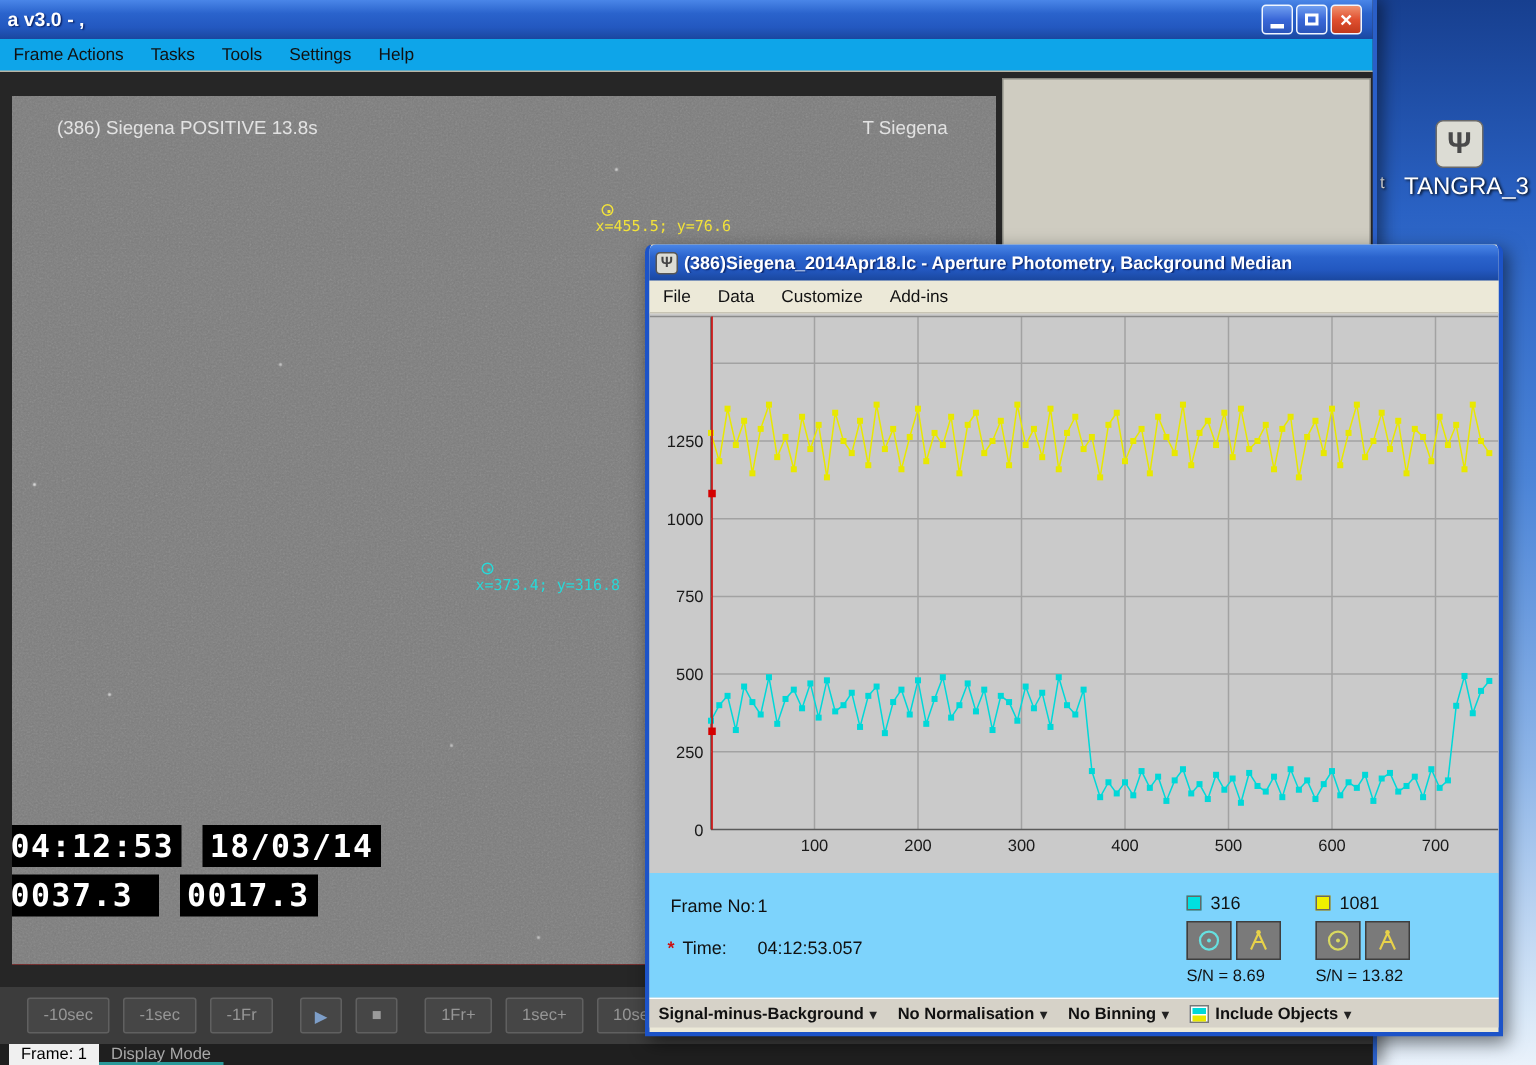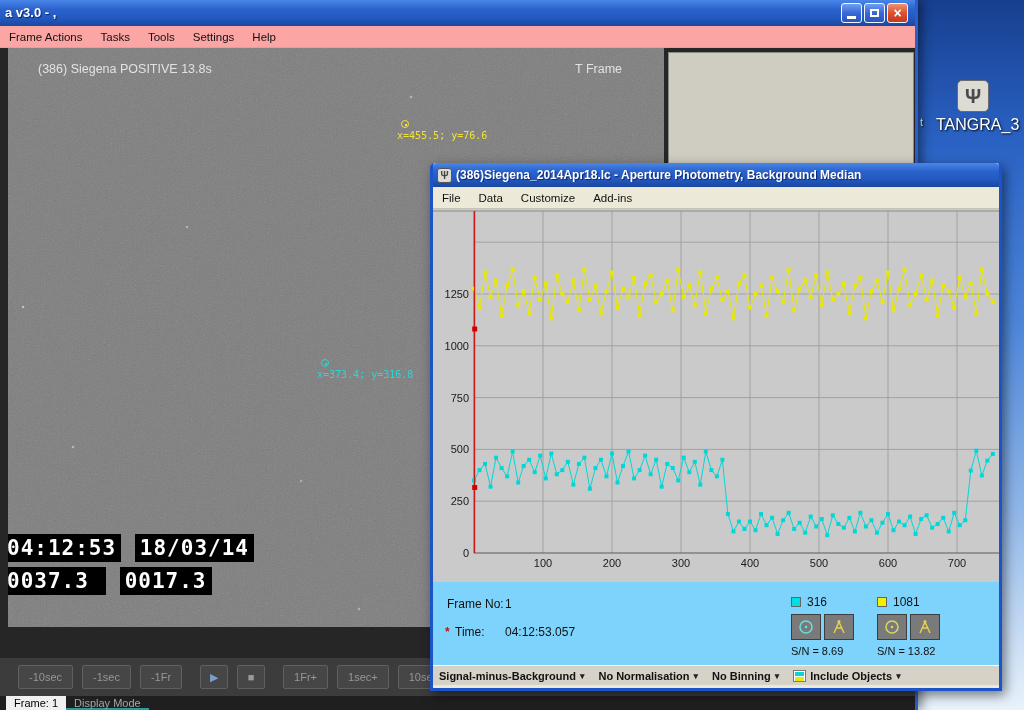--- a/index.html
+++ b/index.html
@@ -22,26 +22,26 @@
     background:linear-gradient(180deg,#4a86e8 0%,#2a63cc 35%,#2358c0 70%,#1a479f 100%); }
   .title-text { position:absolute; left:5px; top:5px; color:#fff; font-weight:bold; font-size:13px; text-shadow:1px 1px 1px #0a246a; }
   .win-buttons { position:absolute; right:7px; top:3px; display:flex; gap:2px; }
   .wbtn { width:21px; height:20px; border-radius:3px; border:1px solid #f0f6ff;
     display:flex; align-items:center; justify-content:center; cursor:pointer;
     background:linear-gradient(180deg,#6f9ef0 0%,#3a68d8 50%,#2a55bc 100%); }
   .wbtn.close { background:linear-gradient(180deg,#f0926f 0%,#e05030 50%,#c23a1c 100%); }
   .glyph-min { display:block; width:9px; height:3px; background:#fff; margin-top:9px; }
   .glyph-max { display:block; width:9px; height:8px; border:2px solid #fff; }
   .glyph-close { color:#fff; font-weight:bold; font-size:14px; line-height:14px; }
-  .menubar { height:22px; background:#fca5a5; border-bottom:1px solid #b8b4a4; display:flex; align-items:center; }
+  .menubar { height:22px; background:#0ea5e9; border-bottom:1px solid #b8b4a4; display:flex; align-items:center; }
   .menu-item { padding:0 9px; font-size:11.5px; color:#111; cursor:default; }
   .client { position:absolute; left:0; top:48px; right:0; bottom:0; background:#262626; }
 
   
-  .video { position:absolute; left:8px; top:0; width:656px; height:579px; background:#b91c1c; overflow:hidden; }
+  .video { position:absolute; left:8px; top:16px; width:656px; height:579px; background:#b91c1c; overflow:hidden; }
   .noise { position:absolute; left:0; top:0; width:100%; height:100%; }
   .stars { position:absolute; left:0; top:0; width:2px; height:2px; background:transparent; border-radius:50%;
     box-shadow: 14px 258px 1px #e8e8e8, 178px 178px 1px #cfcfcf, 402px 48px 1px #d8d8d8,
                 600px 508px 1px #e0e0e0, 292px 432px 1px #c8c8c8, 512px 132px 1px #d0d0d0,
                 64px 398px 1px #dadada, 350px 560px 1px #cccccc, 120px 520px 1px #c4c4c4; }
   .ovl { position:absolute; top:14px; font-size:12.5px; color:#e2e2e2; white-space:nowrap; }
   .ovl-left { left:30px; } .ovl-center { left:264px; } .ovl-right { left:567px; }
   .marker { position:absolute; font-family:"DejaVu Sans Mono", monospace; font-size:10px; white-space:nowrap; }
   .marker .ring { width:8px; height:8px; border:1px solid currentColor; border-radius:50%; margin-left:4px; position:relative; }
   .marker .ring i { position:absolute; left:3px; top:3px; width:2px; height:2px; background:currentColor; }
@@ -144,21 +144,21 @@
         <svg class="noise" width="656" height="579">
           <filter id="grain">
               <feTurbulence type="fractalNoise" baseFrequency="0.8" numOctaves="3" stitchTiles="stitch"></feTurbulence>
               <feColorMatrix type="saturate" values="0"></feColorMatrix>
             </filter>
           <rect width="656" height="579" fill="#7d7d7d"></rect>
           <rect width="656" height="579" filter="url(#grain)" opacity="0.22"></rect>
         </svg>
         <div class="stars"></div>
         <span class="ovl ovl-left">(386) Siegena POSITIVE 13.8s</span>
-        <span class="ovl ovl-right">T Frame</span>
+        <span class="ovl ovl-right">T Siegena</span>
         <div class="marker marker-y">
           <div class="ring">
               <i></i>
             </div>
           <span class="mlabel">x=455.5; y=76.6</span>
         </div>
         <div class="marker marker-c">
           <div class="ring">
               <i></i>
             </div>

